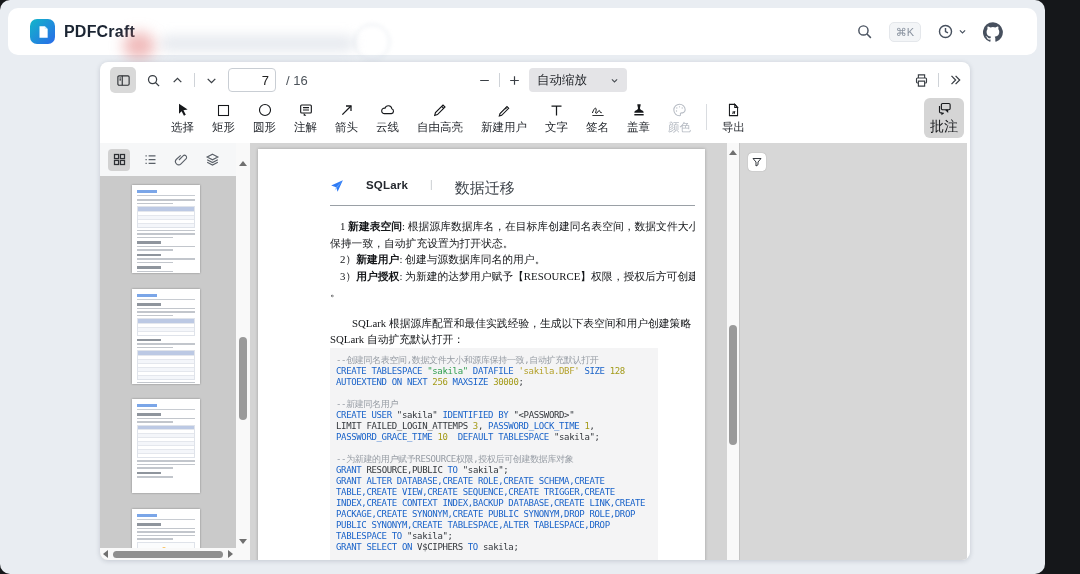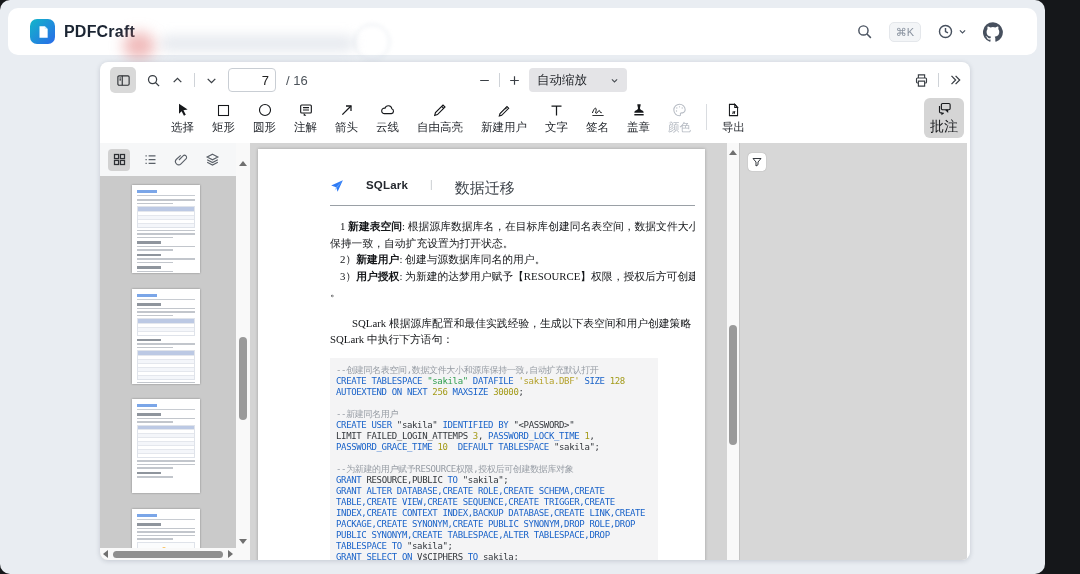--- a/index.html
+++ b/index.html
@@ -103,21 +103,21 @@
   .sql-head{display:flex;align-items:flex-start;gap:22px;}
   .sql-name{font-size:11.5px;font-weight:bold;color:#24282e;letter-spacing:.2px;}
   .sql-sep{color:#c3c7cc;font-size:10px;}
   .sql-sub{font-size:15px;color:#3f454c;}
   .doc-hr{border:none;border-top:1px solid #9aa0a6;margin:7px 0 12px;}
   .para-line{font-family:"Liberation Serif","DejaVu Serif",serif;font-size:10.8px;line-height:16.5px;color:#141619;
              white-space:nowrap;overflow:hidden;}
   .para-line b{font-weight:bold;}
   .ind1{padding-left:10px;} .ind2{padding-left:22px;}
   .para-gap{height:14px;}
-  .code{width:328px;background:#f4f4f5;margin-top:10px;padding:7px 6px;box-sizing:border-box;
+  .code{width:328px;background:#f4f4f5;padding:7px 6px;box-sizing:border-box;
         font-family:"DejaVu Sans Mono","Liberation Mono",monospace;font-size:9px;line-height:11px;
         letter-spacing:-0.35px;white-space:pre;overflow:hidden;}
   .code .k{color:#1a63c9;} .code .c{color:#969ca4;} .code .s{color:#2f9e4f;}
   .code .y{color:#b4a12a;} .code .n{color:#a39a18;} .code .d{color:#33373c;}
   .doc-area .vscroll{right:0;width:12px;}
 
   
   .right-panel{position:relative;flex:0 0 227px;background:#d7d7d7;border-left:1px solid #c4c4c4;margin-right:3px;}
   .filter-btn{position:absolute;left:8px;top:10px;width:18px;height:18px;background:#fff;border-radius:4px;
               display:flex;align-items:center;justify-content:center;color:#35393f;cursor:pointer;
@@ -506,21 +506,21 @@
           </div>
           <hr class="doc-hr">
           <div id="paras">
               <div class="para-line ind1"><span>1 </span><b>新建表空间</b><span>: 根据源库数据库名，在目标库创建同名表空间，数据文件大小和源数据库</span></div>
               <div class="para-line"><span>保持一致，自动扩充设置为打开状态。</span></div>
               <div class="para-line ind1"><span>2）</span><b>新建用户</b><span>: 创建与源数据库同名的用户。</span></div>
               <div class="para-line ind1"><span>3）</span><b>用户授权</b><span>: 为新建的达梦用户赋予【RESOURCE】权限，授权后方可创建数据库对象</span></div>
               <div class="para-line"><span>。</span></div>
               <div class="para-gap"></div>
               <div class="para-line ind2"><span>SQLark 根据源库配置和最佳实践经验，生成以下表空间和用户创建策略，建议在</span></div>
-              <div class="para-line"><span>SQLark 中执行下方语句：</span></div>
+              <div class="para-line"><span>SQLark 自动扩充默认打开：</span></div>
             </div>
           <div class="code" id="codeblock"><div><span class="c">--创建同名表空间,数据文件大小和源库保持一致,自动扩充默认打开</span></div><div><span class="k">CREATE TABLESPACE </span><span class="s">"sakila"</span><span class="k"> DATAFILE </span><span class="y">'sakila.DBF'</span><span class="k"> SIZE </span><span class="n">128</span></div><div><span class="k">AUTOEXTEND ON NEXT </span><span class="n">256</span><span class="k"> MAXSIZE </span><span class="n">30000</span><span class="d">;</span></div><div>&nbsp;</div><div><span class="c">--新建同名用户</span></div><div><span class="k">CREATE USER </span><span class="d">"sakila"</span><span class="k"> IDENTIFIED BY </span><span class="d">"&lt;PASSWORD&gt;"</span></div><div><span class="d">LIMIT FAILED_LOGIN_ATTEMPS </span><span class="n">3</span><span class="d">, </span><span class="k">PASSWORD_LOCK_TIME </span><span class="n">1</span><span class="d">,</span></div><div><span class="k">PASSWORD_GRACE_TIME </span><span class="n">10</span><span class="k">  DEFAULT TABLESPACE </span><span class="d">"sakila";</span></div><div>&nbsp;</div><div><span class="c">--为新建的用户赋予RESOURCE权限,授权后可创建数据库对象</span></div><div><span class="k">GRANT </span><span class="d">RESOURCE,PUBLIC </span><span class="k">TO </span><span class="d">"sakila";</span></div><div><span class="k">GRANT ALTER DATABASE,CREATE ROLE,CREATE SCHEMA,CREATE</span></div><div><span class="k">TABLE,CREATE VIEW,CREATE SEQUENCE,CREATE TRIGGER,CREATE</span></div><div><span class="k">INDEX,CREATE CONTEXT INDEX,BACKUP DATABASE,CREATE LINK,CREATE</span></div><div><span class="k">PACKAGE,CREATE SYNONYM,CREATE PUBLIC SYNONYM,DROP ROLE,DROP</span></div><div><span class="k">PUBLIC SYNONYM,CREATE TABLESPACE,ALTER TABLESPACE,DROP</span></div><div><span class="k">TABLESPACE TO </span><span class="d">"sakila";</span></div><div><span class="k">GRANT SELECT ON </span><span class="d">V$CIPHERS </span><span class="k">TO </span><span class="d">sakila;</span></div></div>
         </div>
         <div class="vscroll">
           <span class="scroll-arrow arr-up" style="top:7px;"></span>
           <span class="vthumb" style="left:2px;top:182px;height:120px;"></span>
         </div>
       </div>
 
       <div class="right-panel">

